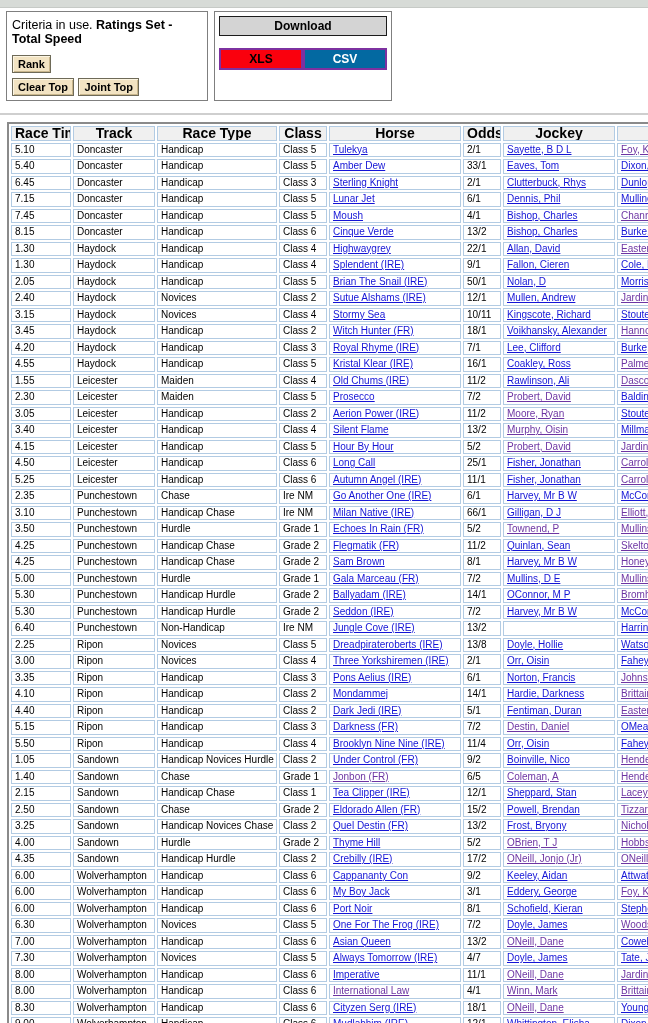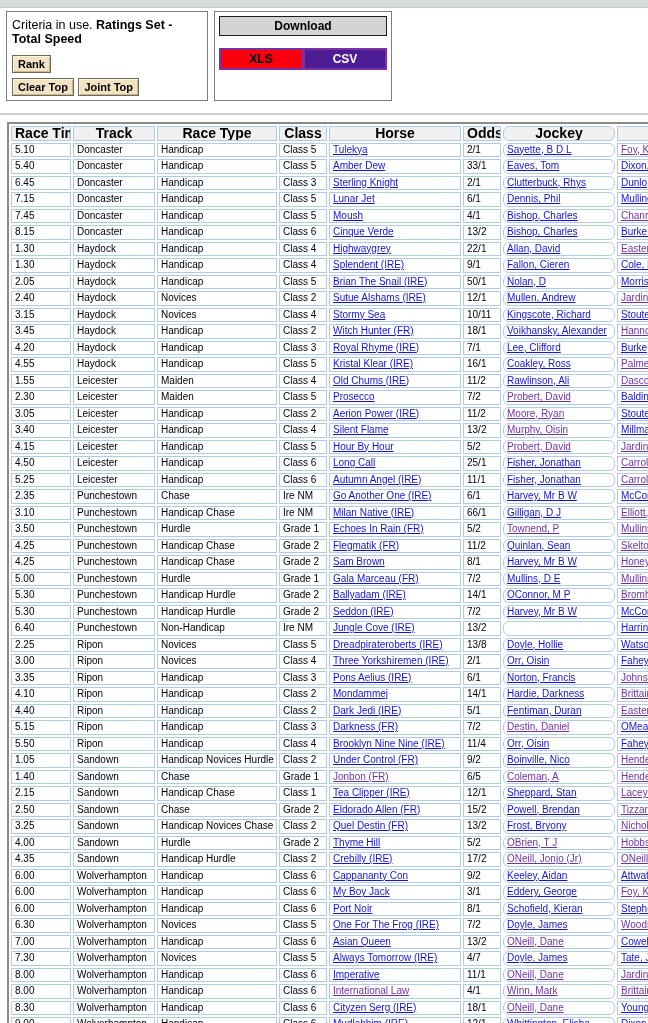--- a/index.html
+++ b/index.html
@@ -23,38 +23,38 @@
   .dl-title{
     background:#d4d4d4;border:1px solid #1c1c1c;text-align:center;
     font-weight:700;font-size:12px;padding:2px 5px;margin:1px 1px 3px 1px;
   }
   .dl-buttons{display:flex;margin:12px 1px;}
   .dl-btn{
     flex:1;text-align:center;font-weight:700;font-size:12px;
     padding:2px 0;border:2px solid #7d31a0;cursor:pointer;
   }
   .dl-xls{background:#fa000d;color:#000;}
-  .dl-csv{background:#4c1d95;color:#fff;}
+  .dl-csv{background:#0369a1;color:#fff;}
   .rule{border:none;border-top:2px solid #cfcfcf;margin:12px 0 7px 0;}
   .grid-wrap{margin-left:7px;width:641px;overflow:hidden;}
   table.race-grid{
     border-collapse:separate;border-spacing:2px;border:2px solid #8a8a8a;
     background:#fff;table-layout:fixed;width:700px;
   }
   .race-grid th,.race-grid td{
     border:1px solid #b2cbe3;padding:0 3px;white-space:nowrap;overflow:hidden;
     font-size:10px;height:12.5px;line-height:12.5px;text-align:left;background:#fff;
   }
   .race-grid th{font-weight:700;text-align:center;background:#f0f0f0;font-size:14px;}
   .race-grid a{text-decoration:underline;cursor:pointer;}
   .race-grid a.lnk{color:#1414d6;}
   .race-grid a.vis{color:#6d35a3;}
   .c-time{width:52px;} .c-track{width:74px;} .c-type{width:112px;}
   .c-class{width:40px;} .c-horse{width:124px;} .c-odds{width:30px;}
-  .c-jockey{width:104px;border-radius:6px;} .c-trainer{width:130px;}
+  .c-jockey{width:104px;} .c-trainer{width:130px;}
 </style>
 </head>
 <body>
 
 <div class="top-band"></div>
 
 <div class="top-row">
   <div class="criteria-box">
     <div class="criteria-line"><span>Criteria in use. </span><b>Ratings Set - Total Speed</b></div>
     <div class="btn-row">

